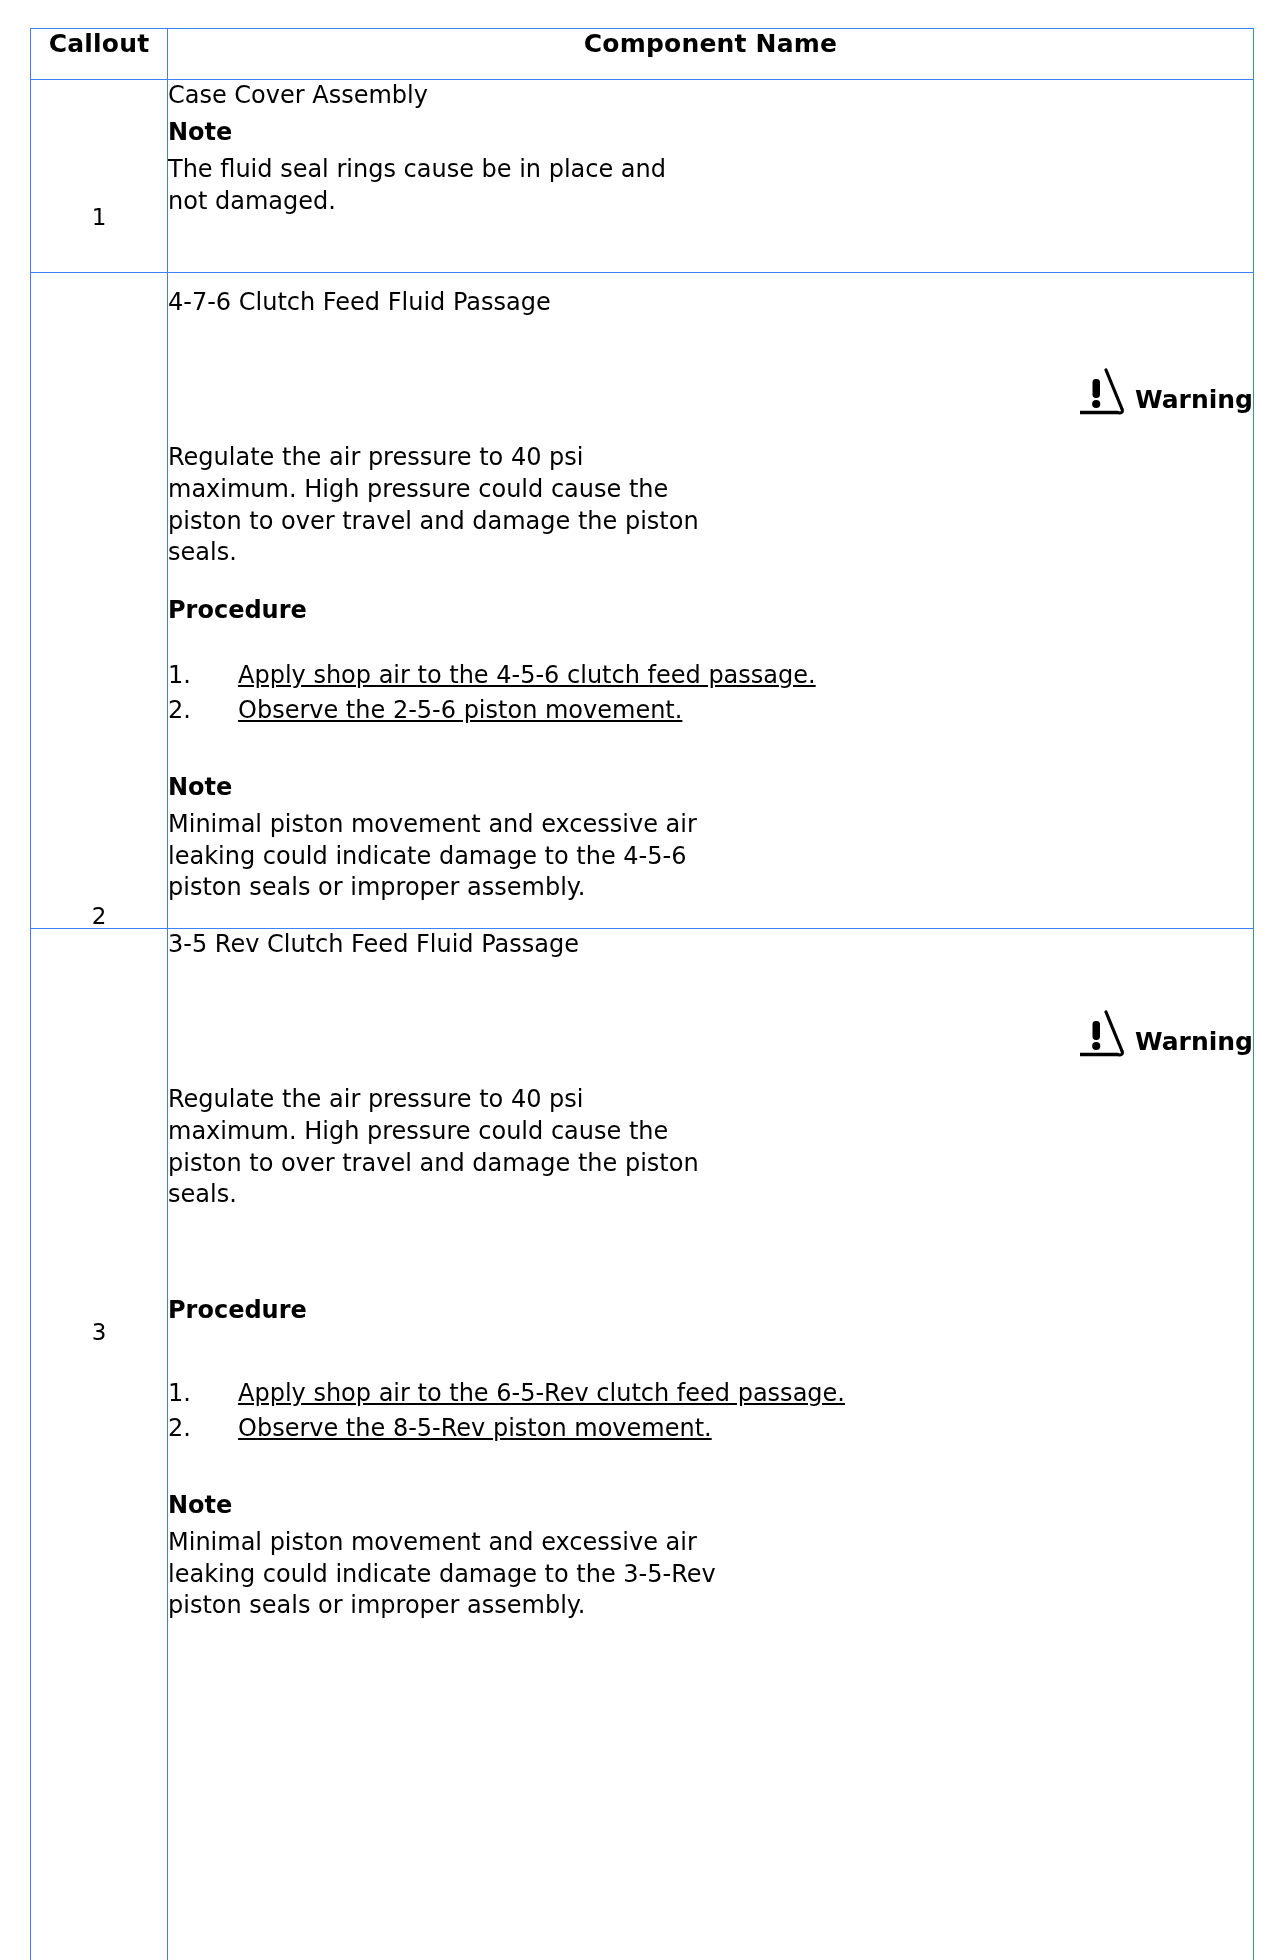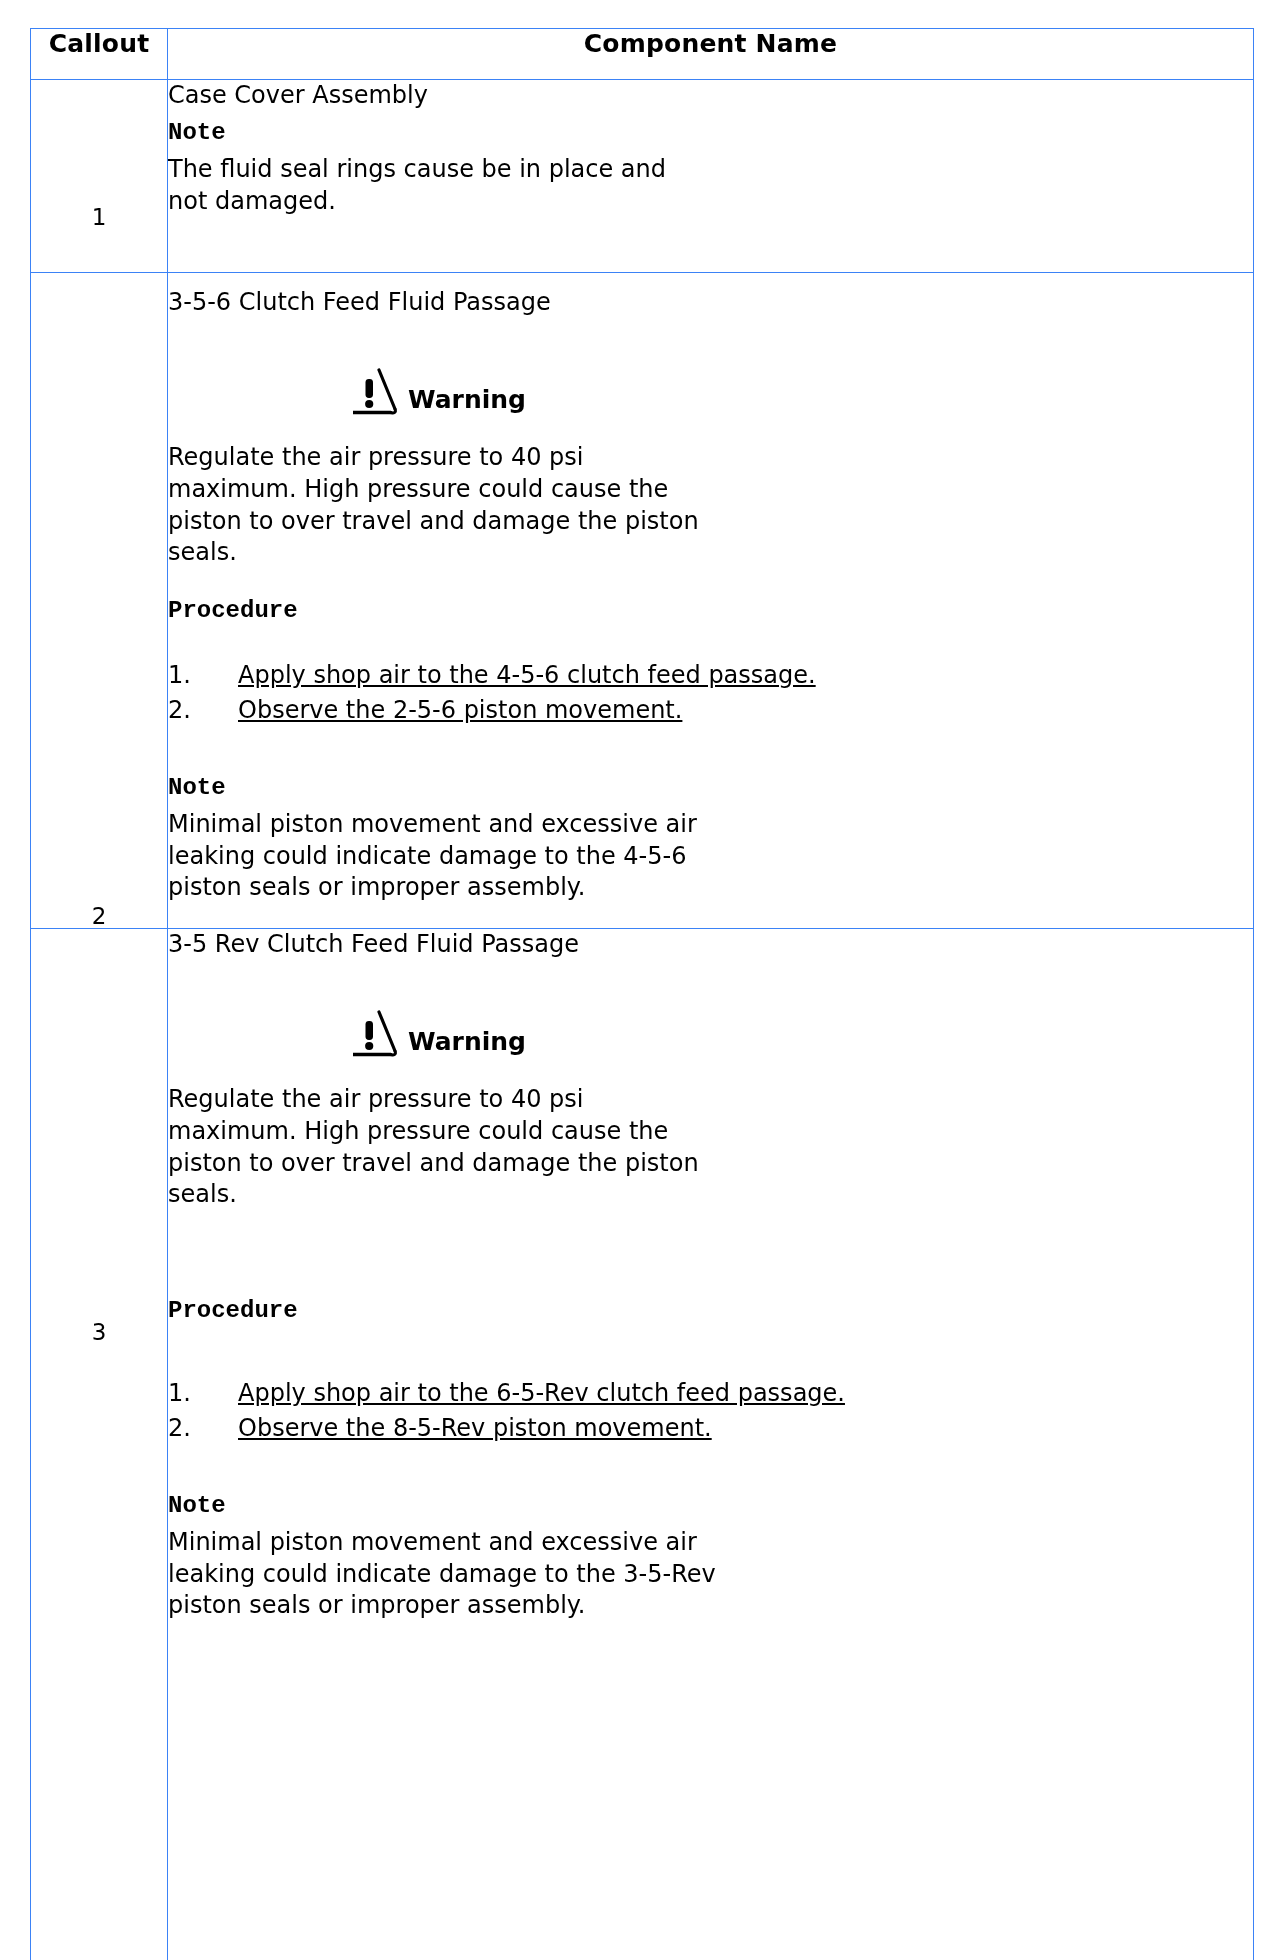--- a/index.html
+++ b/index.html
@@ -88,41 +88,41 @@
     font-size: 24px;
     line-height: 1.3;
     margin: 0 0 6px 0;
   }
 
   .block-heading {
     font-weight: bold;
     font-size: 24px;
     line-height: 1.3;
     margin: 0 0 6px 0;
-    font-family: Liberation Mono, monospace;
   }
 
   .body-text {
     font-size: 24px;
     line-height: 1.32;
     margin: 0;
     white-space: pre-line;
   }
 
   .spacer-sm { height: 14px; }
   .spacer-md { height: 26px; }
   .spacer-lg { height: 44px; }
   .spacer-xl { height: 58px; }
 
   
   .warning-banner {
     display: flex;
     align-items: flex-end;
     margin: 0 0 0 0;
     padding-left: 178px;
+    justify-content: flex-end;
   }
   .warning-icon {
     display: block;
     width: 52px;
     height: 48px;
     flex: 0 0 auto;
   }
   .warning-label {
     font-size: 25px;
     font-weight: bold;
@@ -187,21 +187,21 @@
 not damaged.</p>
         </td>
       </tr>
 
       <tr class="row-2">
         <td class="callout-cell">
           <span class="callout-num pos-r2">2</span>
         </td>
         <td class="component-cell">
           <div class="spacer-sm"></div>
-          <p class="comp-title">3-5-6 Clutch Feed Fluid Passage</p>
+          <p class="comp-title">4-7-6 Clutch Feed Fluid Passage</p>
 
           <div class="spacer-lg"></div>
 
           <div class="warning-banner">
             <svg class="warning-icon" viewBox="0 0 52 48">
               <path d="M33 2 L49 41" stroke="#000" stroke-width="3.2" fill="none" stroke-linecap="round"></path>
               <path d="M49 41 C50.5 44.5, 47.5 45.5, 45 44.5" stroke="#000" stroke-width="3" fill="none" stroke-linecap="round"></path>
               <path d="M45 44.5 L7 44.5" stroke="#000" stroke-width="3.6" fill="none" stroke-linecap="butt"></path>
               <rect x="19.5" y="11" width="7.5" height="19" rx="3.4" fill="#000"></rect>
               <circle cx="23.2" cy="36" r="4.1" fill="#000"></circle>

